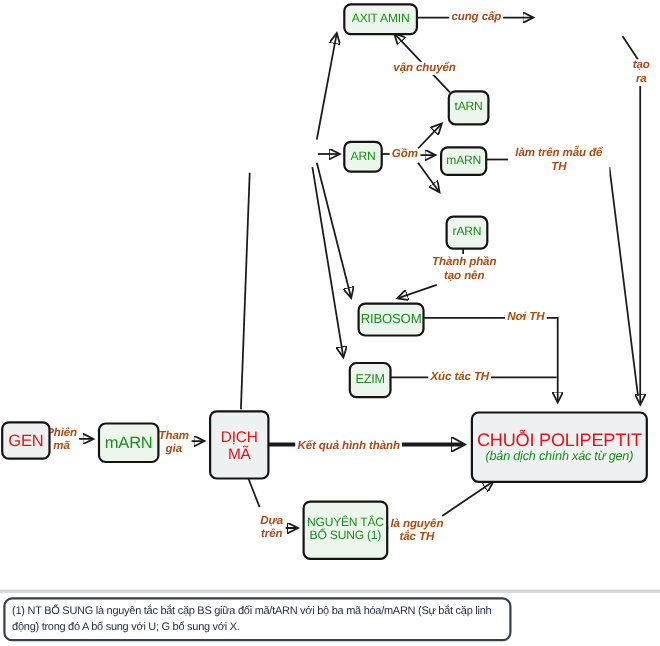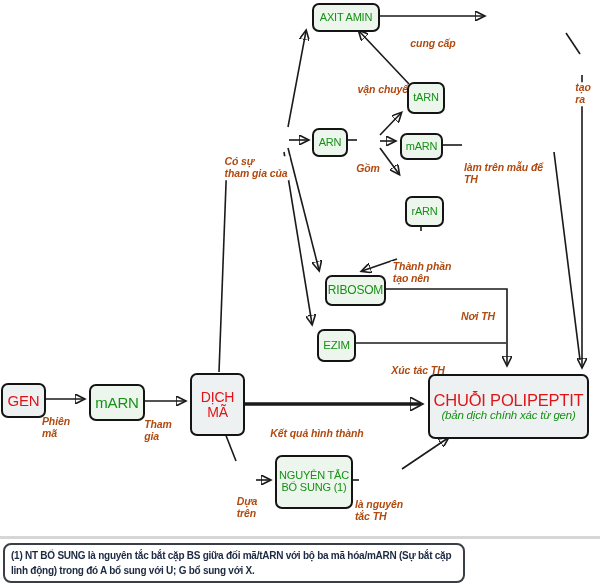--- a/index.html
+++ b/index.html
@@ -12,28 +12,28 @@
   .node{position:absolute;z-index:3;display:flex;flex-direction:column;align-items:center;
         justify-content:center;border:2px solid var(--border);border-radius:7px;
         background:var(--node-bg-green);font-weight:normal;text-align:center;
         white-space:pre-line;line-height:1.05;letter-spacing:-0.2px;}
   .g{color:var(--green);}
   .r{color:var(--red);}
   .gray{background:var(--node-bg-gray);}
 
   .elabel{position:absolute;z-index:2;transform:translate(-50%,-50%);
           color:var(--edge-label);font-weight:bold;font-style:italic;
-          font-size:10.5px;line-height:1.12;white-space:pre-line;
-          background:#fff;padding:0 2px;letter-spacing:-0.1px;margin-top:28px;}
+          font-size:10.5px;line-height:1.12;text-align:center;white-space:pre-line;
+          background:#fff;padding:0 2px;letter-spacing:-0.1px;}
 
   .divider{position:absolute;left:0;top:536px;width:600px;height:3px;background:#d6d6d6;z-index:0;}
 
   .footer{position:absolute;left:3px;top:543px;width:446px;z-index:3;
           border:2px solid #3a3f46;border-radius:8px;background:#fff;
-          padding:3px 6px;color:var(--footer-text);font-weight:bold;
+          padding:3px 6px;color:var(--footer-text);font-weight:normal;
           font-size:10px;line-height:1.5;letter-spacing:-0.25px;}
 </style>
 </head>
 <body>
 
 <div id="stage">
 
   <div class="divider"></div>
 
   <svg class="wires" width="600" height="587">
@@ -81,22 +81,20 @@
     <line x1="225" y1="433" x2="236" y2="461"></line>
     <line x1="256" y1="480" x2="270" y2="480" marker-end="url(#ah)"></line>
 
     <line x1="350" y1="480" x2="359" y2="480"></line>
     <line x1="402" y1="469" x2="448" y2="438" marker-end="url(#ah)"></line>
   </svg>
 
   <div class="elabel" style="left:433px;top:16px">cung cấp</div>
   <div class="elabel" style="left:386px;top:62px">vận chuyển</div>
   <div class="elabel" style="left:583px;top:66px">tạo ra</div>
-  <div class="elabel" style="left:256px;top:140px">Có sự
-tham gia của</div>
   <div class="elabel" style="left:368px;top:141px">Gồm</div>
   <div class="elabel" style="left:508px;top:146px">làm trên mẫu để TH</div>
   <div class="elabel" style="left:422px;top:245px">Thành phần
 tạo nên</div>
   <div class="elabel" style="left:478px;top:289px">Nơi TH</div>
   <div class="elabel" style="left:418px;top:343px">Xúc tác TH</div>
   <div class="elabel" style="left:56px;top:400px">Phiên
 mã</div>
   <div class="elabel" style="left:158px;top:403px">Tham
 gia</div>

